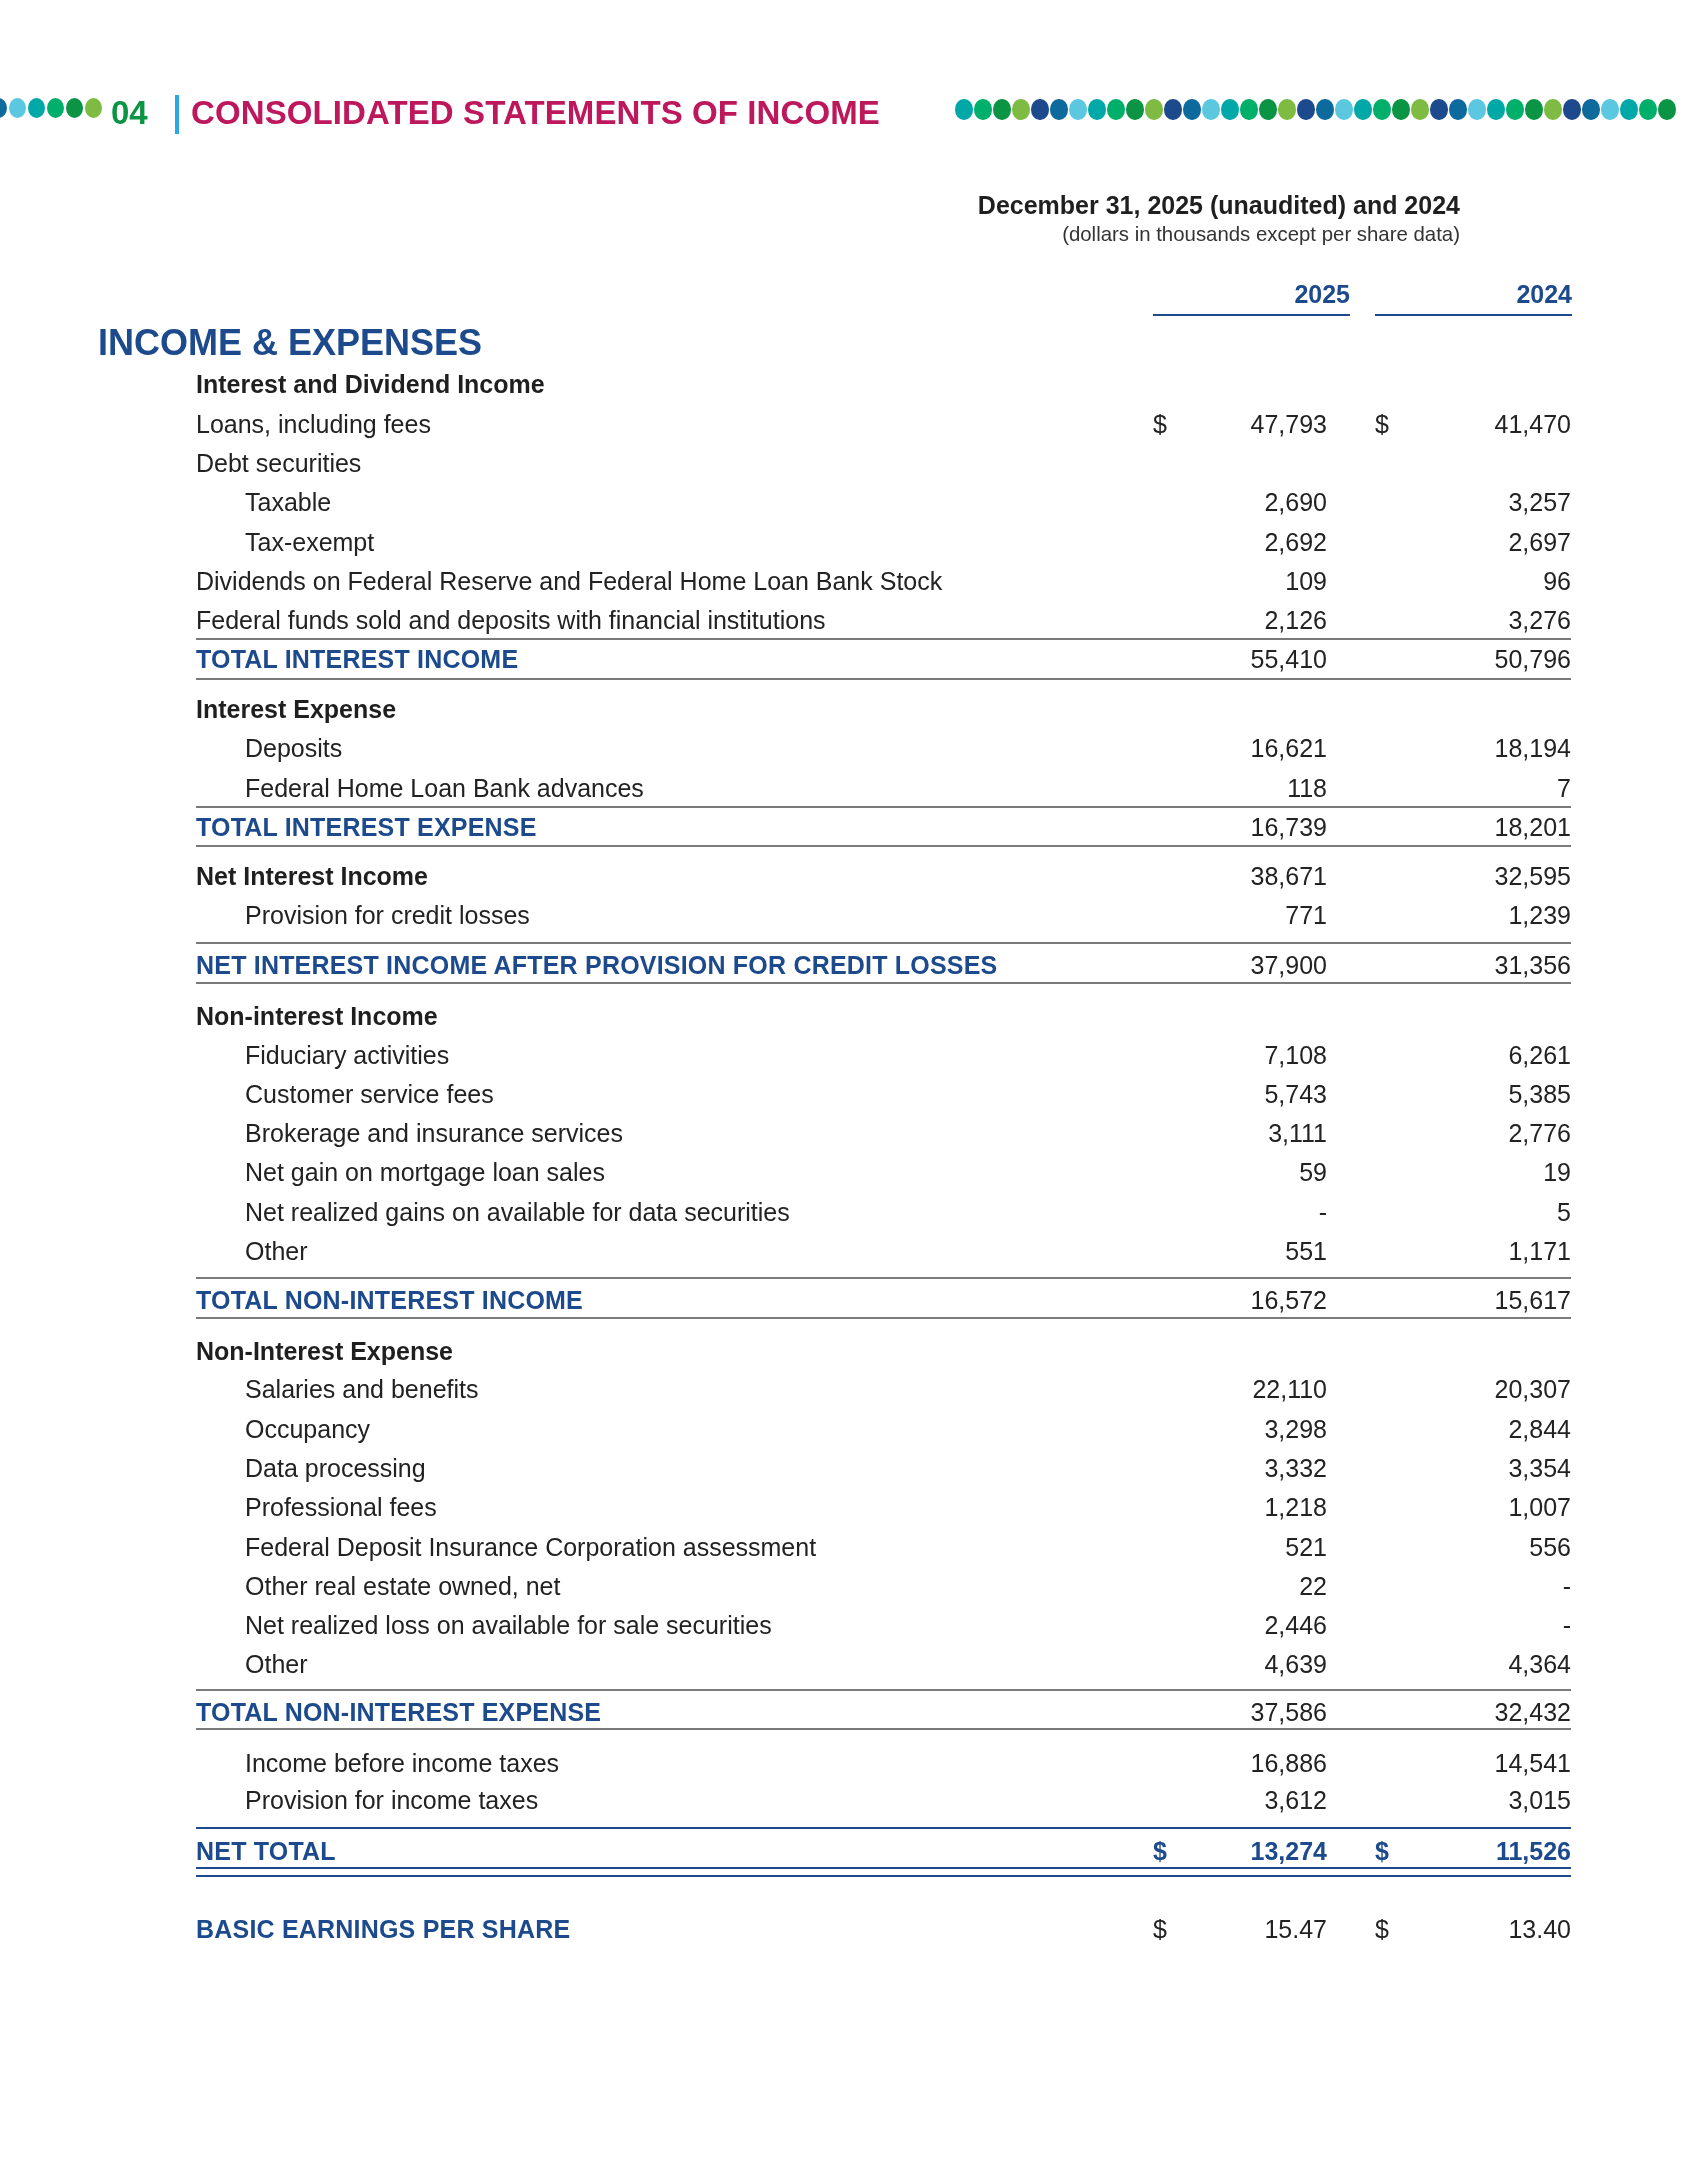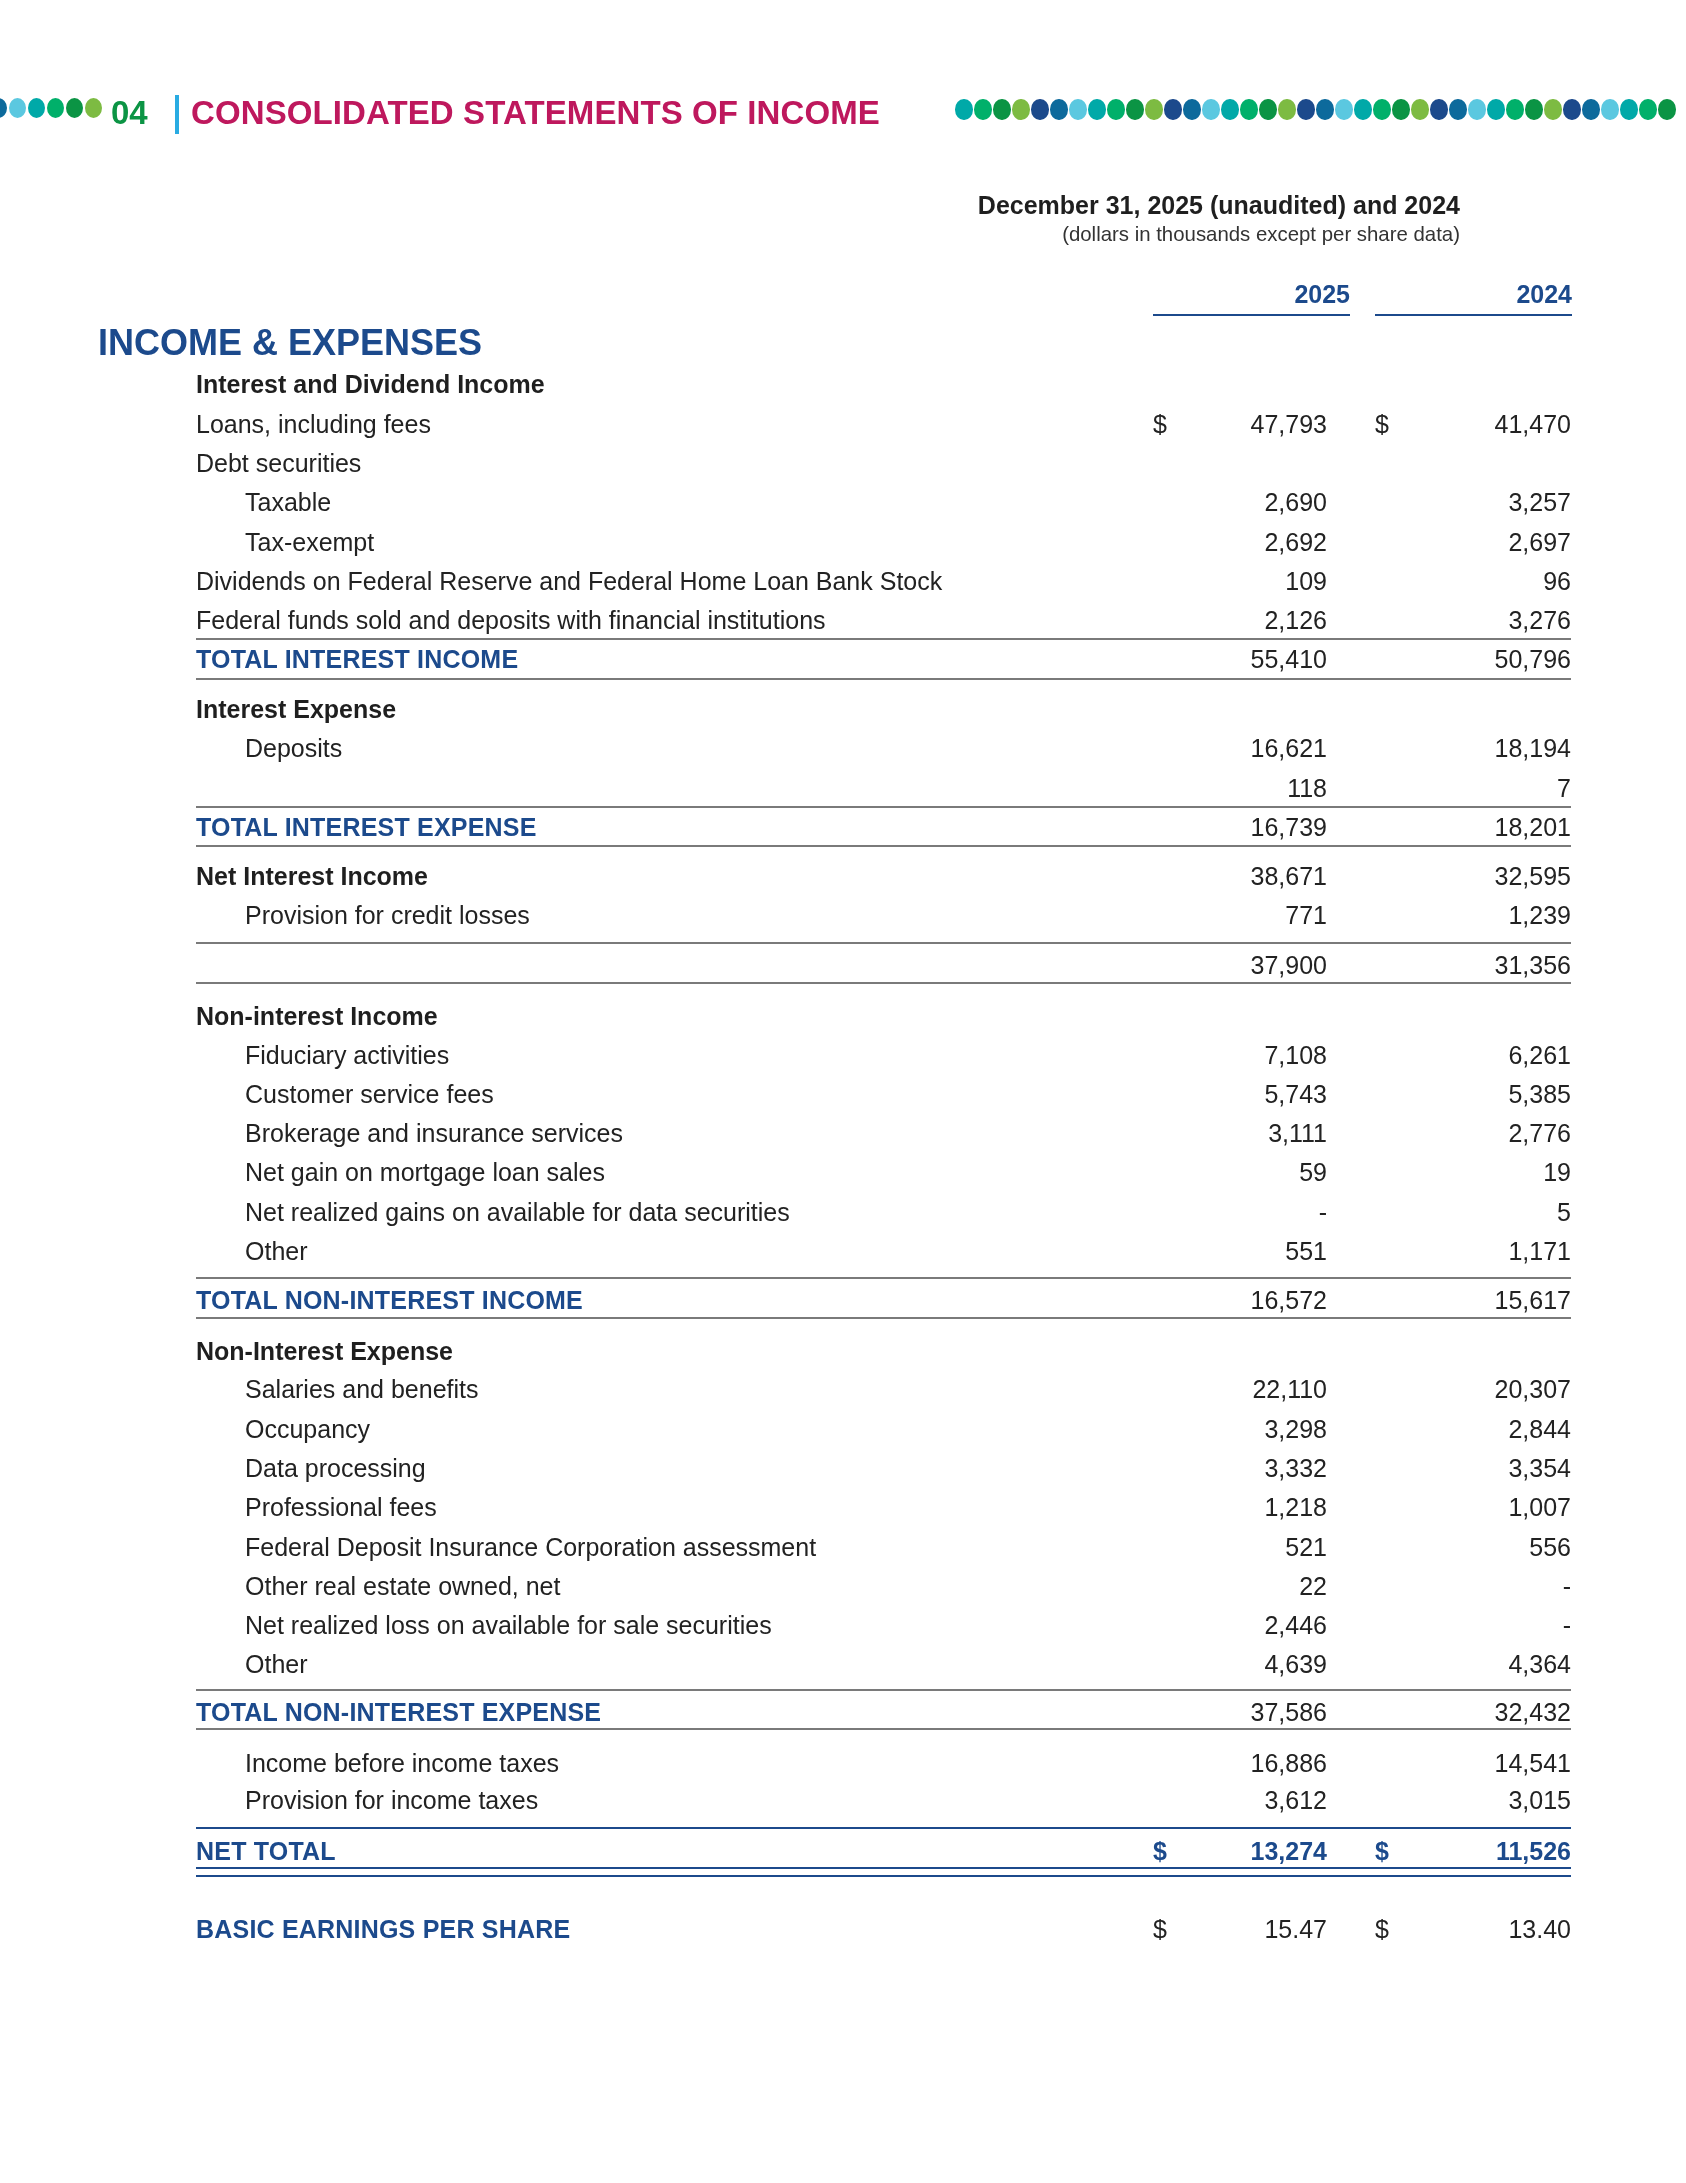--- a/index.html
+++ b/index.html
@@ -141,39 +141,41 @@
     </div>
     <div class="row head" style="top: 690px;">
       <span class="label">Interest Expense</span>
     </div>
     <div class="row indent" style="top: 729px;">
       <span class="label">Deposits</span>
       <span class="v1">16,621</span>
       <span class="v2">18,194</span>
     </div>
     <div class="row indent" style="top: 769px;">
+      <span class="label">Federal Home Loan Bank advances</span>
       <span class="v1">118</span>
       <span class="v2">7</span>
     </div>
     <div class="row total" style="top: 808px;">
       <span class="label">TOTAL INTEREST EXPENSE</span>
       <span class="v1">16,739</span>
       <span class="v2">18,201</span>
     </div>
     <div class="row head" style="top: 857px;">
       <span class="label">Net Interest Income</span>
       <span class="v1">38,671</span>
       <span class="v2">32,595</span>
     </div>
     <div class="row indent" style="top: 896px;">
       <span class="label">Provision for credit losses</span>
       <span class="v1">771</span>
       <span class="v2">1,239</span>
     </div>
     <div class="row total" style="top: 946px;">
+      <span class="label">NET INTEREST INCOME AFTER PROVISION FOR CREDIT LOSSES</span>
       <span class="v1">37,900</span>
       <span class="v2">31,356</span>
     </div>
     <div class="row head" style="top: 997px;">
       <span class="label">Non-interest Income</span>
     </div>
     <div class="row indent" style="top: 1036px;">
       <span class="label">Fiduciary activities</span>
       <span class="v1">7,108</span>
       <span class="v2">6,261</span>

